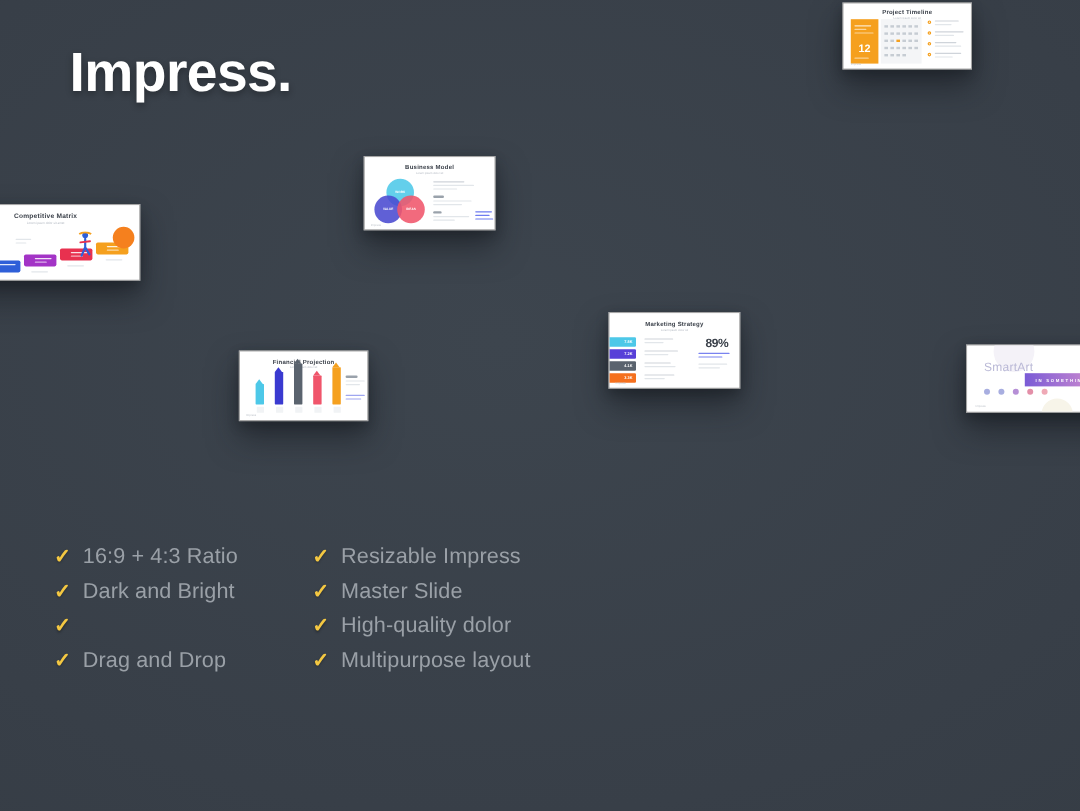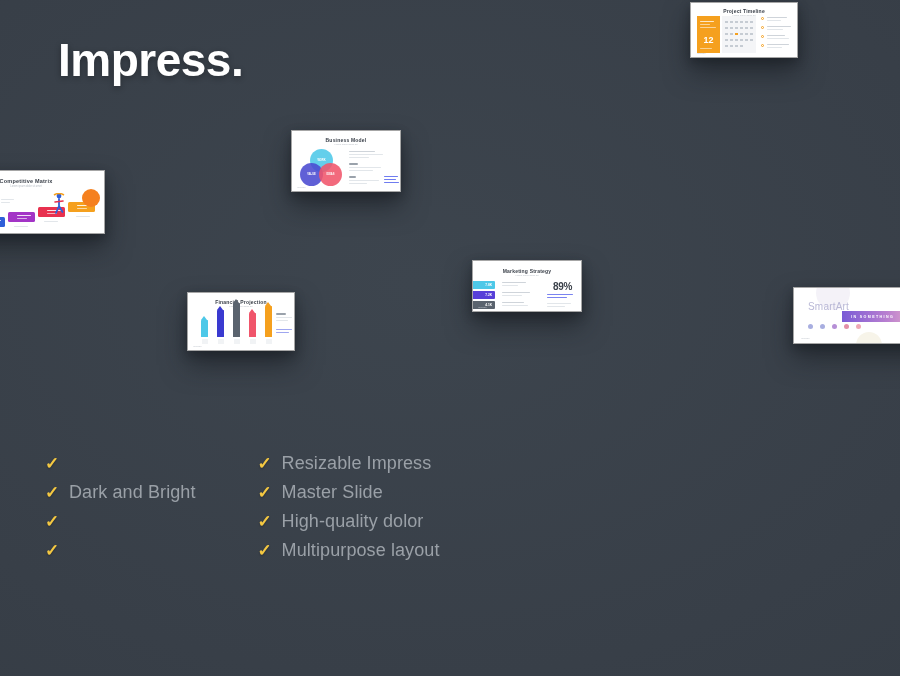--- a/index.html
+++ b/index.html
@@ -99,20 +99,21 @@
     text-shadow: 0 2px 6px rgba(0,0,0,0.28);
   }
 
   
   .slide {
     position: absolute;
     background: #ffffff;
     border: 1px solid rgba(0,0,0,0.35);
     box-shadow: 0 14px 26px rgba(20,24,29,0.55), 0 4px 9px rgba(20,24,29,0.4);
     overflow: hidden;
+    margin-left: 12px;
   }
   .slide-inner { position: absolute; inset: 0; background: #fff; }
 
   .s-title {
     position: absolute;
     left: 0; right: 0;
     text-align: center;
     color: #3b414a;
     font-weight: bold;
     letter-spacing: 0.2px;
@@ -187,21 +188,21 @@
   #slide-finance .bar .tip {
     position: absolute; left: 0; width: 0; height: 0;
     border-left: 3.5px solid transparent; border-right: 3.5px solid transparent;
   }
   #slide-finance .bar .base {
     position: absolute; bottom: -7px; left: 0.5px; width: 6px; height: 5px;
     background: #f1f3f5; border-radius: 0.5px;
   }
 
   
-  #slide-marketing { left: 472px; top: 260px; width: 110px; height: 52px; }
+  #slide-marketing { left: 495px; top: 260px; width: 110px; height: 64px; }
   #slide-marketing .banner {
     position: absolute; left: -4px; height: 8px; border-radius: 1px;
     display: flex; align-items: center; justify-content: flex-end;
     padding-right: 3px; color: #fff; font-size: 3.2px; font-weight: bold;
   }
   #slide-marketing .banner::after {
     content: ""; position: absolute; right: -3px; top: 0;
     width: 0; height: 0;
     border-top: 4px solid transparent; border-bottom: 4px solid transparent;
   }
@@ -487,30 +488,32 @@
     </div>
   </div>
 
   <div class="headline">Impress.</div>
 
 
   <div class="features">
     <div class="feature-col">
       <div class="feature-item">
         <span class="check">✓</span>
+        <span class="feature-label">16:9 + 4:3 Ratio</span>
       </div>
       <div class="feature-item">
         <span class="check">✓</span>
         <span class="feature-label">Dark and Bright</span>
       </div>
       <div class="feature-item">
         <span class="check">✓</span>
       </div>
       <div class="feature-item">
         <span class="check">✓</span>
+        <span class="feature-label">Drag and Drop</span>
       </div>
     </div>
     <div class="feature-col col-b">
       <div class="feature-item">
         <span class="check">✓</span>
         <span class="feature-label">Resizable Impress</span>
       </div>
       <div class="feature-item">
         <span class="check">✓</span>
         <span class="feature-label">Master Slide</span>

